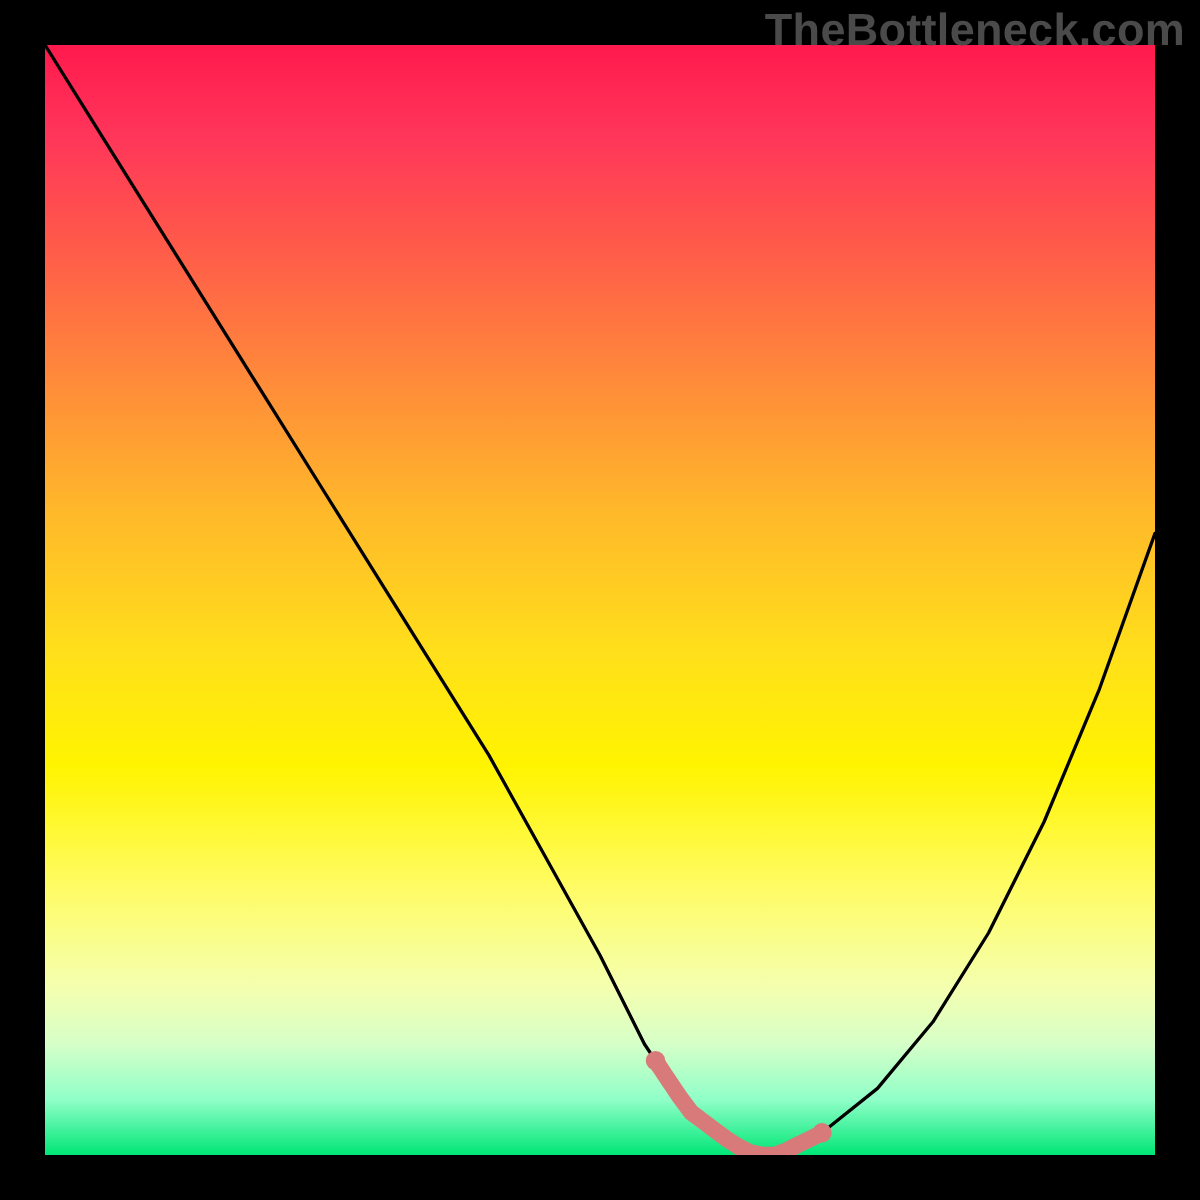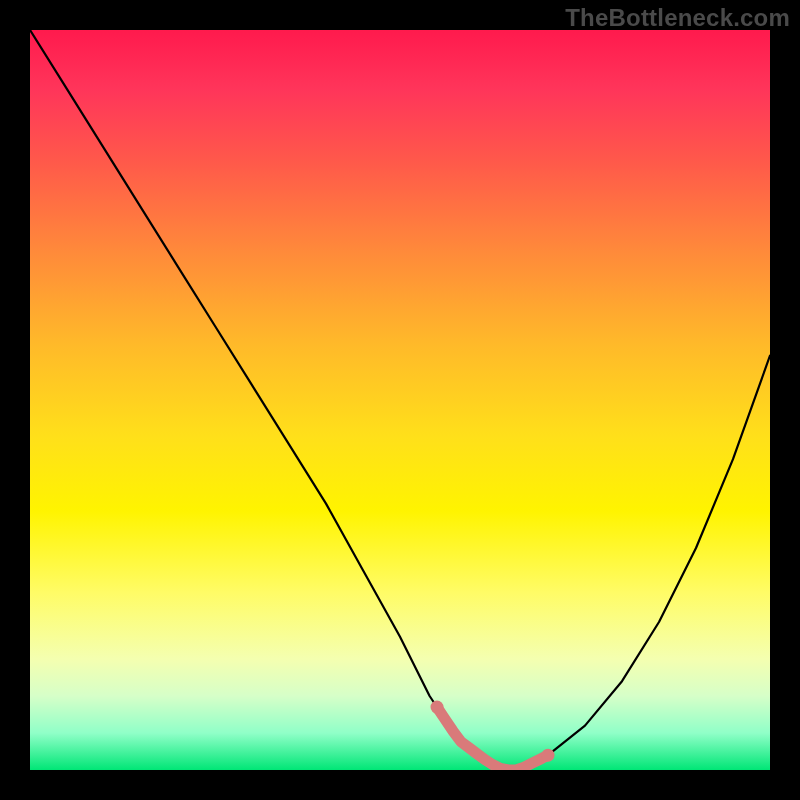--- a/index.html
+++ b/index.html
@@ -36,21 +36,21 @@
       #d6ffc8 90%,
       #90ffc8 95%,
       #00e676 100%
     );
   }
   .watermark {
     position: absolute;
     top: 4px;
     right: 10px;
     color: #4a4a4a;
-    font-size: 24px;
+    font-size: 30px;
     font-weight: 600;
     letter-spacing: 0.2px;
   }
   svg.overlay {
     position: absolute;
     left: 0;
     top: 0;
     width: 740px;
     height: 740px;
   }

